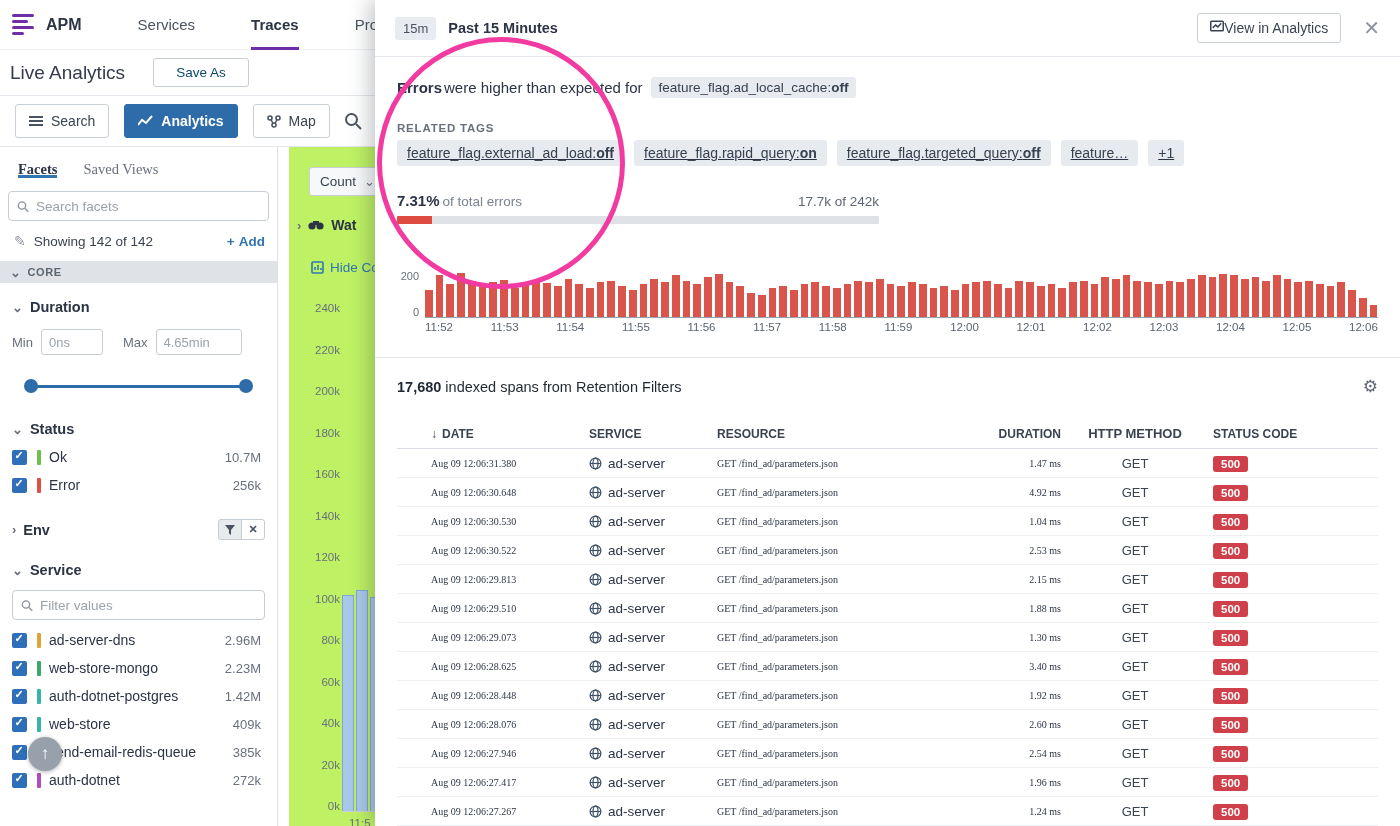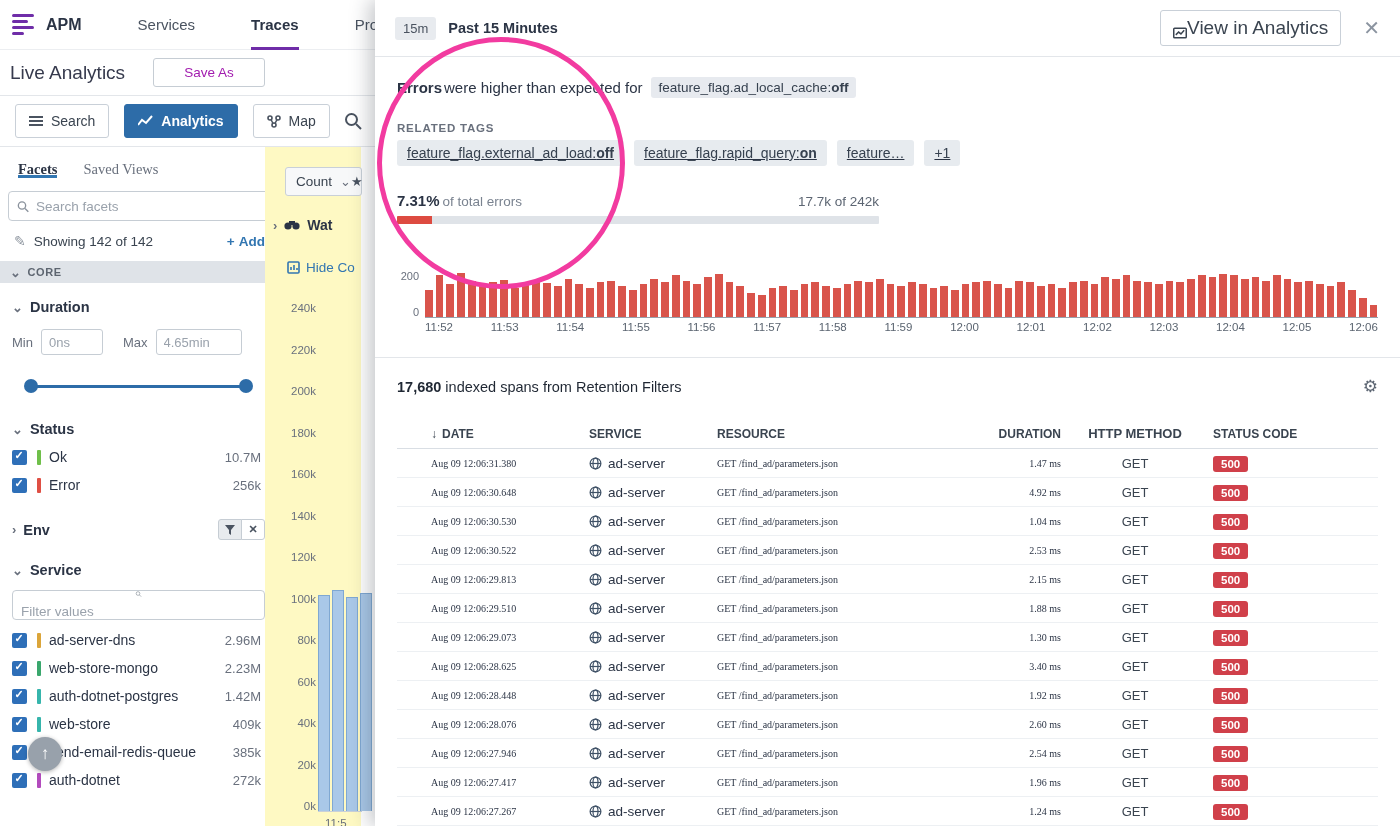--- a/index.html
+++ b/index.html
@@ -12,21 +12,21 @@
   .logo i { display:block; height:3px; background:#6f2da8; border-radius:2px; }
   .logo i:nth-child(1){width:22px;} .logo i:nth-child(2){width:16px;} .logo i:nth-child(3){width:22px;} .logo i:nth-child(4){width:12px;}
   .brand { font-size:16px; font-weight:bold; color:#2b3445; margin-left:12px; }
   .nav-items { display:flex; margin-left:56px; gap:56px; height:50px; }
   .nav-item { font-size:15px; color:#4a5360; line-height:50px; cursor:pointer; white-space:nowrap; }
   .nav-item.active { color:#2b3445; font-weight:bold; box-shadow:inset 0 -3px 0 #6f2da8; }
 
   
   .pageheader { position:absolute; top:50px; left:0; width:100%; height:46px; display:flex; align-items:center; border-bottom:1px solid #e3e6ea; background:#fff; }
   .page-title { font-size:19px; color:#363a4d; margin-left:10px; }
-  .saveas { margin-left:28px; padding:6px 30px; font-size:13.5px; color:#a21caf; background:#fff; border:1px solid #c6cdd4; border-radius:3px; cursor:pointer; }
+  .saveas { margin-left:28px; padding:6px 22px; font-size:13.5px; color:#0c4a6e; background:#fff; border:1px solid #c6cdd4; border-radius:3px; cursor:pointer; }
 
   
   .viewbar { position:absolute; top:96px; left:0; width:375px; height:51px; border-bottom:1px solid #e3e6ea; display:flex; align-items:center; background:#fff; }
   .seg { display:flex; align-items:center; gap:8px; padding:8px 13px; border:1px solid #c9d0d8; border-radius:3px; font-size:14px; color:#3a4450; margin-left:15px; cursor:pointer; background:#fff; white-space:nowrap; }
   .seg.active { background:#2d6ca8; border-color:#2d6ca8; color:#fff; font-weight:bold; }
   .icon-svg { display:inline-block; vertical-align:middle; }
   .toolbar-search { position:absolute; left:344px; top:16px; cursor:pointer; }
 
   
   .sidebar { position:absolute; top:147px; left:0; width:278px; bottom:0; border-right:1px solid #dfe3e8; background:#fff; overflow:hidden; }
@@ -61,37 +61,37 @@
   .env-row { display:flex; align-items:center; }
   .env-controls { margin-left:auto; display:flex; }
   .mini-btn { width:24px; height:21px; border:1px solid #c6cdd4; background:#fff; display:flex; align-items:center; justify-content:center; cursor:pointer; color:#4a5360; font-size:11px; }
   .mini-btn.first { border-radius:3px 0 0 3px; background:#e8ebee; }
   .mini-btn.last { border-radius:0 3px 3px 0; margin-left:-1px; }
   .filter-input { margin-top:12px; }
 
   .scroll-top { position:absolute; left:28px; top:737px; width:34px; height:34px; border-radius:50%; background:#98a1ab; border:none; color:#fff; font-size:17px; cursor:pointer; box-shadow:0 1px 4px rgba(0,0,0,.3); z-index:5; }
 
   
-  .middle { position:absolute; top:147px; left:265px; width:96px; bottom:0; background:#fef9c3; }
+  .middle { position:absolute; top:147px; left:289px; width:96px; bottom:0; background:#bef264; }
   .count-ctl { position:absolute; left:20px; top:20px; display:flex; align-items:center; gap:8px; border:1px solid #c9d0d8; border-radius:3px; padding:6px 10px; font-size:13.5px; color:#3a4450; cursor:pointer; white-space:nowrap; background:#f7f8f9; }
   .fav-star { position:absolute; left:86px; top:27px; font-size:13px; color:#4a5360; cursor:pointer; }
   .watchdog-row { position:absolute; left:8px; top:70px; display:flex; align-items:center; gap:7px; font-size:14px; font-weight:bold; color:#2b3445; cursor:pointer; white-space:nowrap; }
   .hide-link { position:absolute; left:22px; top:113px; display:flex; align-items:center; gap:6px; font-size:13.5px; color:#3276b1; cursor:pointer; white-space:nowrap; }
   .yticks { position:absolute; left:0; top:155px; width:51px; height:510px; display:flex; flex-direction:column; justify-content:space-between; align-items:flex-end; font-size:11.5px; color:#69707d; }
   .count-bars { position:absolute; left:53px; top:155px; width:44px; height:510px; display:flex; align-items:flex-end; gap:2px; border-bottom:1px solid #c9d0d8; }
   .count-bars .bar { width:12px; flex:none; border:1px solid #7fa8d2; border-bottom:none; }
   .xtick { position:absolute; left:60px; top:670px; font-size:11.5px; color:#69707d; }
 
   
   .panel { position:absolute; left:375px; top:0; width:1025px; height:826px; background:#fff; box-shadow:-6px 0 18px rgba(30,40,50,.25); z-index:10; }
   .panel-header { height:57px; border-bottom:1px solid #e3e6ea; display:flex; align-items:center; padding:0 20px; }
   .time-badge { background:#e8ebef; border-radius:3px; padding:4px 8px; font-size:13px; color:#4a5360; }
   .time-label { margin-left:12px; font-size:14.5px; font-weight:bold; color:#2b3445; }
   .panel-header-right { margin-left:auto; display:flex; align-items:center; gap:22px; }
-  .via-btn { display:flex; align-items:flex-end; gap:0; padding:6px 12px; border:1px solid #c9d0d8; border-radius:3px; font-size:19px; color:#3a4450; background:#fff; cursor:pointer; }
+  .via-btn { display:flex; align-items:flex-start; gap:0; padding:6px 12px; border:1px solid #c9d0d8; border-radius:3px; font-size:14px; color:#3a4450; background:#fff; cursor:pointer; }
   .close-x { font-size:20px; color:#8b94a0; cursor:pointer; line-height:1; }
   .panel-body { padding:20px 22px 0 22px; }
   .headline { font-size:15px; color:#2b3445; display:flex; align-items:center; flex-wrap:wrap; gap:2px; }
   .pill { background:#e7eaef; border-radius:3px; padding:3px 8px; font-size:13.5px; color:#36414f; margin-left:6px; white-space:nowrap; cursor:pointer; }
   .pill b { font-weight:bold; }
   .related-label { margin-top:24px; font-size:11.5px; font-weight:bold; letter-spacing:.8px; color:#69707d; }
   .tags-row { margin-top:6px; display:flex; gap:10px; flex-wrap:nowrap;text-decoration:underline; }
   .tag-pill { background:#e7ebef; border-radius:3px; padding:5px 10px; font-size:14px; color:#36414f; white-space:nowrap; cursor:pointer; }
   .stats-row { margin-top:26px; display:flex; gap:27px; }
   .stat-col { width:482px; }
@@ -275,21 +275,21 @@
           <span class="mini-btn last">✕</span>
         </span>
       </div>
     </div>
 
     <div class="facet-section" style="padding-top:22px;">
       <div class="facet-title">
         <span class="chev">⌄</span>
         <span>Service</span>
       </div>
-      <div class="search-box filter-input" style="margin-left:0;margin-right:0;flex-direction:column;">
+      <div class="search-box filter-input" style="margin-left:0;margin-right:0;">
         <svg width="13" height="13" viewBox="0 0 18 18">
             <g fill="none" stroke="#8a929c" stroke-width="2">
               <circle cx="7.5" cy="7.5" r="5.5"></circle>
               <line x1="12" y1="12" x2="17" y2="17"></line>
             </g>
           </svg>
         <input type="text" placeholder="Filter values" style="">
       </div>
       <div>
 
@@ -427,20 +427,23 @@
 
             <span class="tag-pill">
               <span>feature_flag.external_ad_load:</span><b>off</b>
             </span>
 
 
             <span class="tag-pill">
               <span>feature_flag.rapid_query:</span><b>on</b>
             </span>
 
+            <span class="tag-pill">
+              <span>feature_flag.targeted_query:</span><b>off</b>
+            </span>
 
             <span class="tag-pill">
               <span>feature…</span><b></b>
             </span>
           </span>
         <span class="tag-pill">+1</span>
       </div>
 
       <div class="stats-row">
 

